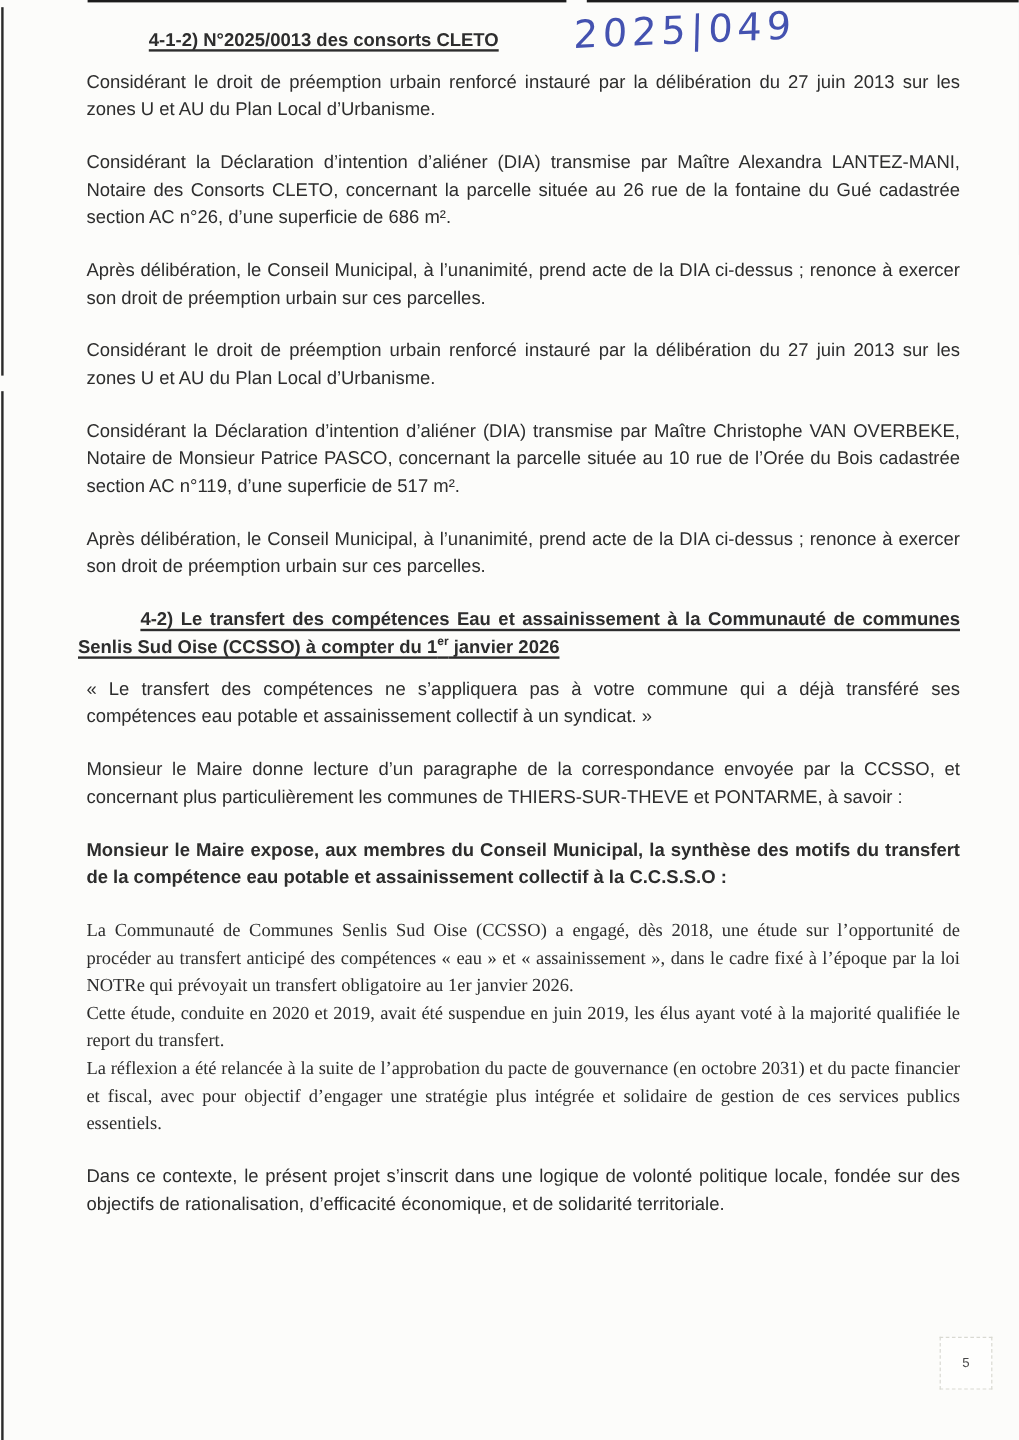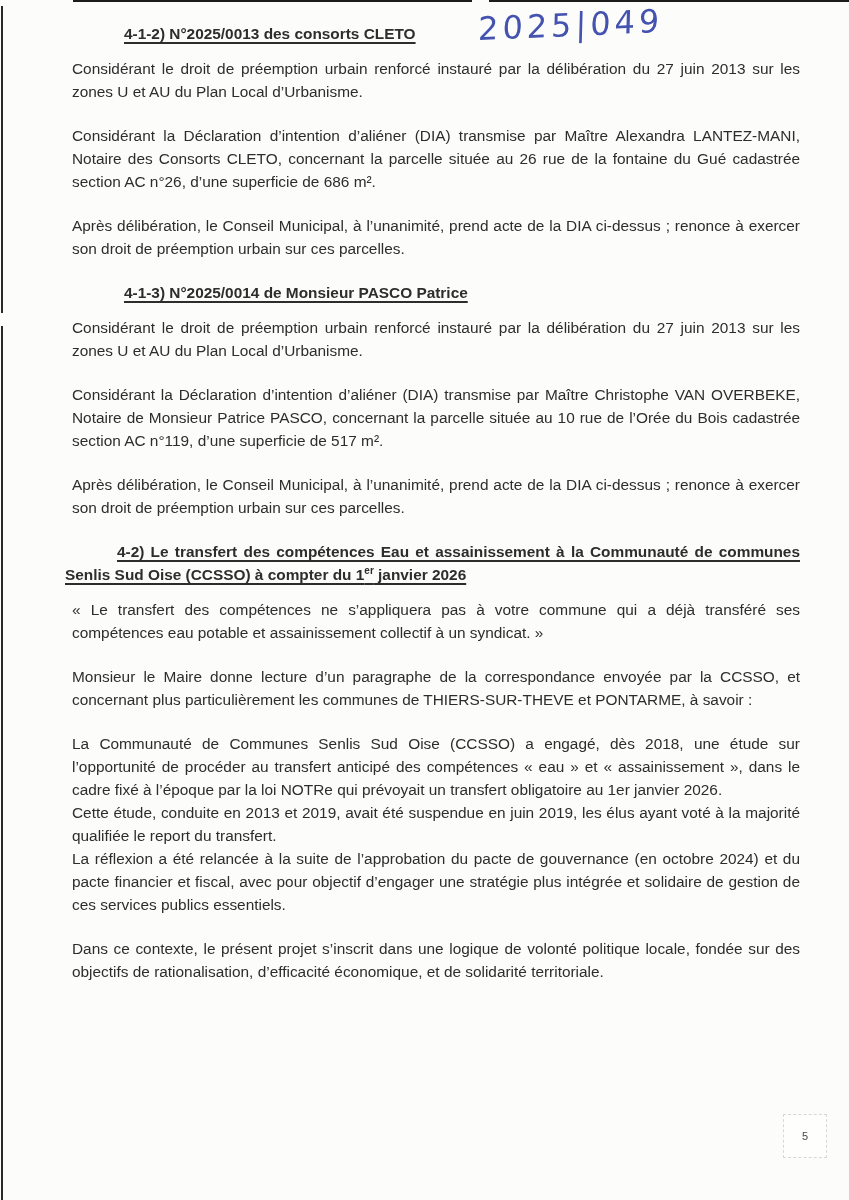--- a/index.html
+++ b/index.html
@@ -54,21 +54,21 @@
     text-indent: 52px;
     text-decoration: underline;
     text-underline-offset: 3px;
     text-decoration-thickness: 1.5px;
     margin: 4px 0 3px 0;
   }
   .heading.first { margin-top: 0; }
   .heading.wrap { text-align: justify; margin-left: -7px; }
   .heading sup { font-size: 10px; line-height: 0; }
   .bold-para { font-weight: bold; }
-  .motifs { margin: 0 0 21px 0; }
+  .motifs { margin: 0 0 21px 0; font-family: Liberation Serif, serif; }
   .motifs p { margin: 0; }
   .closing { margin: 0; }
 
   .page-number-box {
     position: absolute;
     left: 783px;
     top: 1114px;
     width: 42px;
     height: 42px;
     border: 1px dashed #d9d9d2;
@@ -92,36 +92,36 @@
 
   <div class="handwriting">2025|049</div>
 
   <main class="content">
 
     <p class="heading first">4-1-2) N°2025/0013 des consorts CLETO</p>
     <p class="para">Considérant le droit de préemption urbain renforcé instauré par la délibération du 27 juin 2013 sur les zones U et AU du Plan Local d’Urbanisme.</p>
     <p class="para">Considérant la Déclaration d’intention d’aliéner (DIA) transmise par Maître Alexandra LANTEZ-MANI, Notaire des Consorts CLETO, concernant la parcelle située au 26 rue de la fontaine du Gué cadastrée section AC n°26, d’une superficie de 686 m².</p>
     <p class="para">Après délibération, le Conseil Municipal, à l’unanimité, prend acte de la DIA ci-dessus ; renonce à exercer son droit de préemption urbain sur ces parcelles.</p>
 
-    <p class="heading">4-1-3) N°2025/0014 de Monsieur PASCO Patrice</p>
     <p class="para">Considérant le droit de préemption urbain renforcé instauré par la délibération du 27 juin 2013 sur les zones U et AU du Plan Local d’Urbanisme.</p>
     <p class="para">Considérant la Déclaration d’intention d’aliéner (DIA) transmise par Maître Christophe VAN OVERBEKE, Notaire de Monsieur Patrice PASCO, concernant la parcelle située au 10 rue de l’Orée du Bois cadastrée section AC n°119, d’une superficie de 517 m².</p>
     <p class="para">Après délibération, le Conseil Municipal, à l’unanimité, prend acte de la DIA ci-dessus ; renonce à exercer son droit de préemption urbain sur ces parcelles.</p>
 
     <p class="heading wrap"><span>4-2) Le transfert des compétences Eau et assainissement à la Communauté de communes Senlis Sud Oise (CCSSO) à compter du 1</span><sup>er</sup><span> janvier 2026</span></p>
 
     <p class="para">« Le transfert des compétences ne s’appliquera pas à votre commune qui a déjà transféré ses compétences eau potable et assainissement collectif à un syndicat. »</p>
 
     <p class="para">Monsieur le Maire donne lecture d’un paragraphe de la correspondance envoyée par la CCSSO, et concernant plus particulièrement les communes de THIERS-SUR-THEVE et PONTARME, à savoir :</p>
 
+    <p class="para bold-para">Monsieur le Maire expose, aux membres du Conseil Municipal, la synthèse des motifs du transfert de la compétence eau potable et assainissement collectif à la C.C.S.S.O :</p>
 
     <div class="motifs">
       <p>La Communauté de Communes Senlis Sud Oise (CCSSO) a engagé, dès 2018, une étude sur l’opportunité de procéder au transfert anticipé des compétences « eau » et « assainissement », dans le cadre fixé à l’époque par la loi NOTRe qui prévoyait un transfert obligatoire au 1er janvier 2026.</p>
-      <p>Cette étude, conduite en 2013 et 2019, avait été suspendue en juin 2019, les élus ayant voté à la majorité qualifiée le report du transfert.</p>
-      <p>La réflexion a été relancée à la suite de l’approbation du pacte de gouvernance (en octobre 2024) et du pacte financier et fiscal, avec pour objectif d’engager une stratégie plus intégrée et solidaire de gestion de ces services publics essentiels.</p>
+      <p>Cette étude, conduite en 2020 et 2019, avait été suspendue en juin 2019, les élus ayant voté à la majorité qualifiée le report du transfert.</p>
+      <p>La réflexion a été relancée à la suite de l’approbation du pacte de gouvernance (en octobre 2031) et du pacte financier et fiscal, avec pour objectif d’engager une stratégie plus intégrée et solidaire de gestion de ces services publics essentiels.</p>
     </div>
 
     <p class="para closing">Dans ce contexte, le présent projet s’inscrit dans une logique de volonté politique locale, fondée sur des objectifs de rationalisation, d’efficacité économique, et de solidarité territoriale.</p>
 
   </main>
 
   <div class="page-number-box">
     <span>5</span>
   </div>
 

